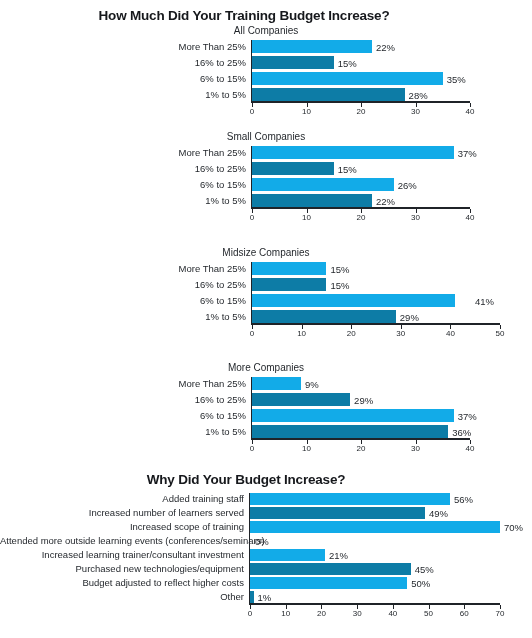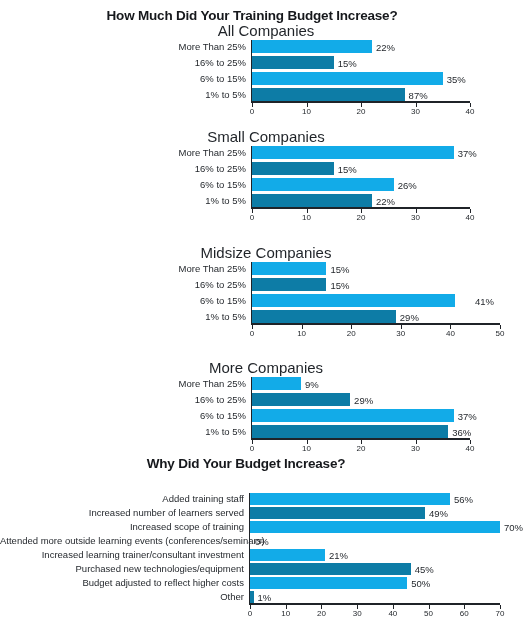--- a/index.html
+++ b/index.html
@@ -25,21 +25,21 @@
   
   .main-title {
     font-size: 13.5px;
     font-weight: bold;
     text-align: center;
     color: #16181c;
     letter-spacing: -0.2px;
     line-height: 16px;
   }
   .sub-title {
-    font-size: 15px;
+    font-size: 10px;
     font-weight: normal;
     text-align: center;
     color: #1f2328;
     line-height: 14px;
   }
 
   
   .chart {
     position: relative;
     width: 532px;
@@ -90,37 +90,37 @@
     transform: translateX(-50%);
     top: 5px;
     white-space: nowrap;
   }
 </style>
 </head>
 <body>
 
 <div class="page">
 
-  <div class="main-title" style="position:absolute; left:0; top:8px; width:488px;padding-left:8px;">How Much Did Your Training Budget Increase?</div>
+  <div class="main-title" style="position:absolute; left:0; top:8px; width:488px;">How Much Did Your Training Budget Increase?</div>
 
   <div id="charts-root">
       <div class="chart" style="position: absolute; left: 0px; top: 0px; width: 532px;">
         <div class="sub-title" style="position: absolute; left: 0px; top: 24px; width: 532px;">All Companies</div>
         <div class="cat-label" style="position: absolute; left: 0px; top: 40.5px; width: 246px;">More Than 25%</div>
         <div class="bar" style="position: absolute; left: 252px; top: 40px; width: 119.9px; height: 13px; background: rgb(18, 171, 232);"></div>
         <div class="bar-val" style="position: absolute; left: 375.9px; top: 46.5px;">22%</div>
         <div class="cat-label" style="position: absolute; left: 0px; top: 56.5px; width: 246px;">16% to 25%</div>
         <div class="bar" style="position: absolute; left: 252px; top: 56px; width: 81.75px; height: 13px; background: rgb(13, 124, 166);"></div>
         <div class="bar-val" style="position: absolute; left: 337.75px; top: 62.5px;">15%</div>
         <div class="cat-label" style="position: absolute; left: 0px; top: 72.5px; width: 246px;">6% to 15%</div>
         <div class="bar" style="position: absolute; left: 252px; top: 72px; width: 190.75px; height: 13px; background: rgb(18, 171, 232);"></div>
         <div class="bar-val" style="position: absolute; left: 446.75px; top: 78.5px;">35%</div>
         <div class="cat-label" style="position: absolute; left: 0px; top: 88.5px; width: 246px;">1% to 5%</div>
         <div class="bar" style="position: absolute; left: 252px; top: 88px; width: 152.6px; height: 13px; background: rgb(13, 124, 166);"></div>
-        <div class="bar-val" style="position: absolute; left: 408.6px; top: 94.5px;">87%</div>
+        <div class="bar-val" style="position: absolute; left: 408.6px; top: 94.5px;">28%</div>
         <div class="axis-line-v" style="left: 250.5px; top: 40px; height: 61px;"></div>
         <div class="axis-line-h" style="left: 250.5px; top: 101px; width: 219.5px;"></div>
         <div class="tick" style="position: absolute; left: 252px; top: 102.5px;"></div>
         <div class="tick-label" style="position: absolute; left: 252px; top: 107px;">0</div>
         <div class="tick" style="position: absolute; left: 306.5px; top: 102.5px;"></div>
         <div class="tick-label" style="position: absolute; left: 306.5px; top: 107px;">10</div>
         <div class="tick" style="position: absolute; left: 361px; top: 102.5px;"></div>
         <div class="tick-label" style="position: absolute; left: 361px; top: 107px;">20</div>
         <div class="tick" style="position: absolute; left: 415.5px; top: 102.5px;"></div>
         <div class="tick-label" style="position: absolute; left: 415.5px; top: 107px;">30</div>
@@ -204,21 +204,21 @@
         <div class="tick" style="position: absolute; left: 306.5px; top: 439.5px;"></div>
         <div class="tick-label" style="position: absolute; left: 306.5px; top: 444px;">10</div>
         <div class="tick" style="position: absolute; left: 361px; top: 439.5px;"></div>
         <div class="tick-label" style="position: absolute; left: 361px; top: 444px;">20</div>
         <div class="tick" style="position: absolute; left: 415.5px; top: 439.5px;"></div>
         <div class="tick-label" style="position: absolute; left: 415.5px; top: 444px;">30</div>
         <div class="tick" style="position: absolute; left: 470px; top: 439.5px;"></div>
         <div class="tick-label" style="position: absolute; left: 470px; top: 444px;">40</div>
       </div>
       <div class="chart" style="position: absolute; left: 0px; top: 0px; width: 532px;">
-        <div class="main-title" style="position: absolute; left: 0px; top: 456px; width: 492px;">Why Did Your Budget Increase?</div>
+        <div class="main-title" style="position: absolute; left: 0px; top: 472px; width: 492px;">Why Did Your Budget Increase?</div>
         <div class="cat-label" style="position: absolute; left: 0px; top: 493px; width: 244px;">Added training staff</div>
         <div class="bar" style="position: absolute; left: 250px; top: 493px; width: 200px; height: 12px; background: rgb(18, 171, 232);"></div>
         <div class="bar-val" style="position: absolute; left: 454px; top: 499px;">56%</div>
         <div class="cat-label" style="position: absolute; left: 0px; top: 507px; width: 244px;">Increased number of learners served</div>
         <div class="bar" style="position: absolute; left: 250px; top: 507px; width: 175px; height: 12px; background: rgb(13, 124, 166);"></div>
         <div class="bar-val" style="position: absolute; left: 429px; top: 513px;">49%</div>
         <div class="cat-label" style="position: absolute; left: 0px; top: 521px; width: 244px;">Increased scope of training</div>
         <div class="bar" style="position: absolute; left: 250px; top: 521px; width: 250px; height: 12px; background: rgb(18, 171, 232);"></div>
         <div class="bar-val" style="position: absolute; left: 504px; top: 527px;">70%</div>
         <div class="cat-label" style="position: absolute; left: 0px; top: 535px; width: 244px;">Attended more outside learning events (conferences/seminars)</div>

